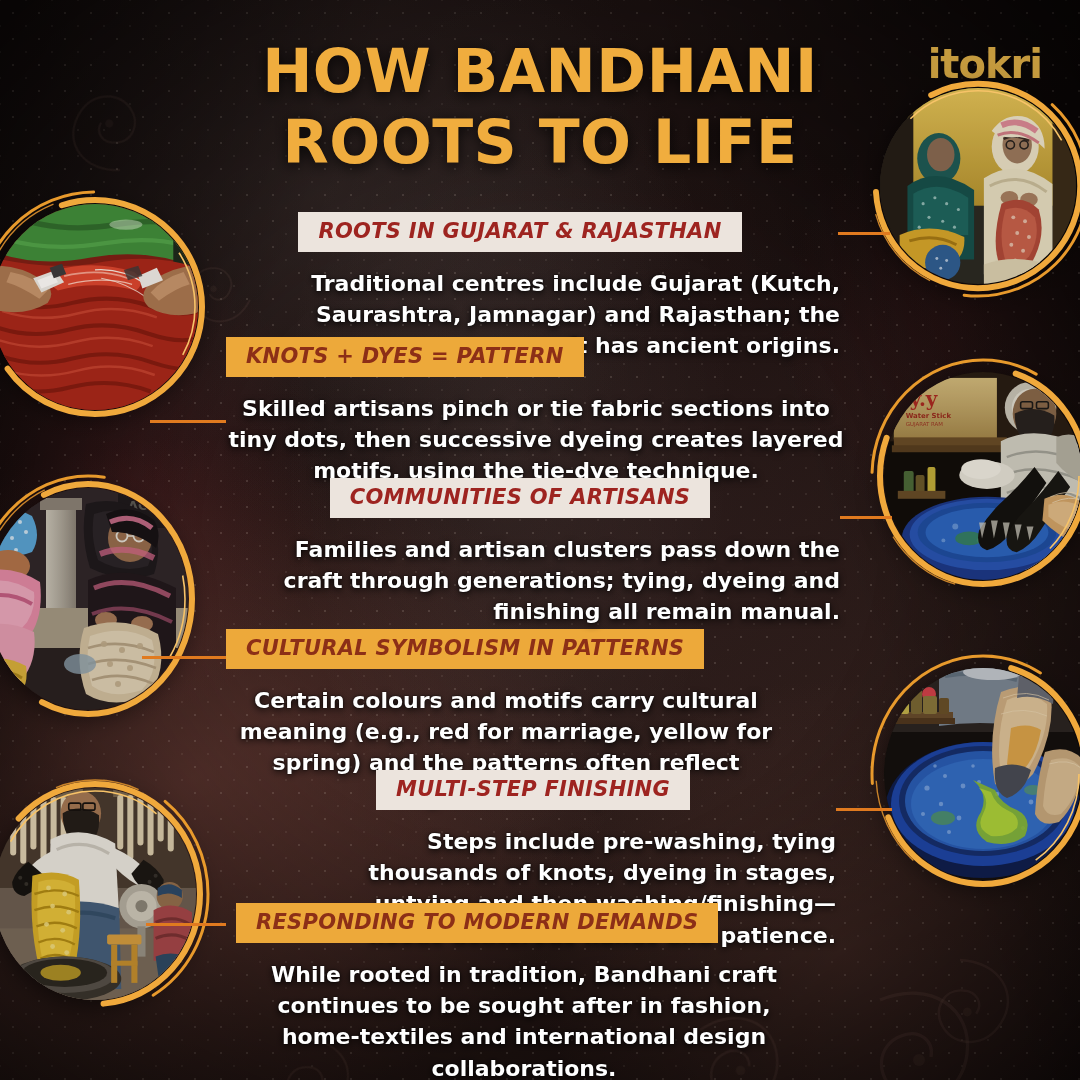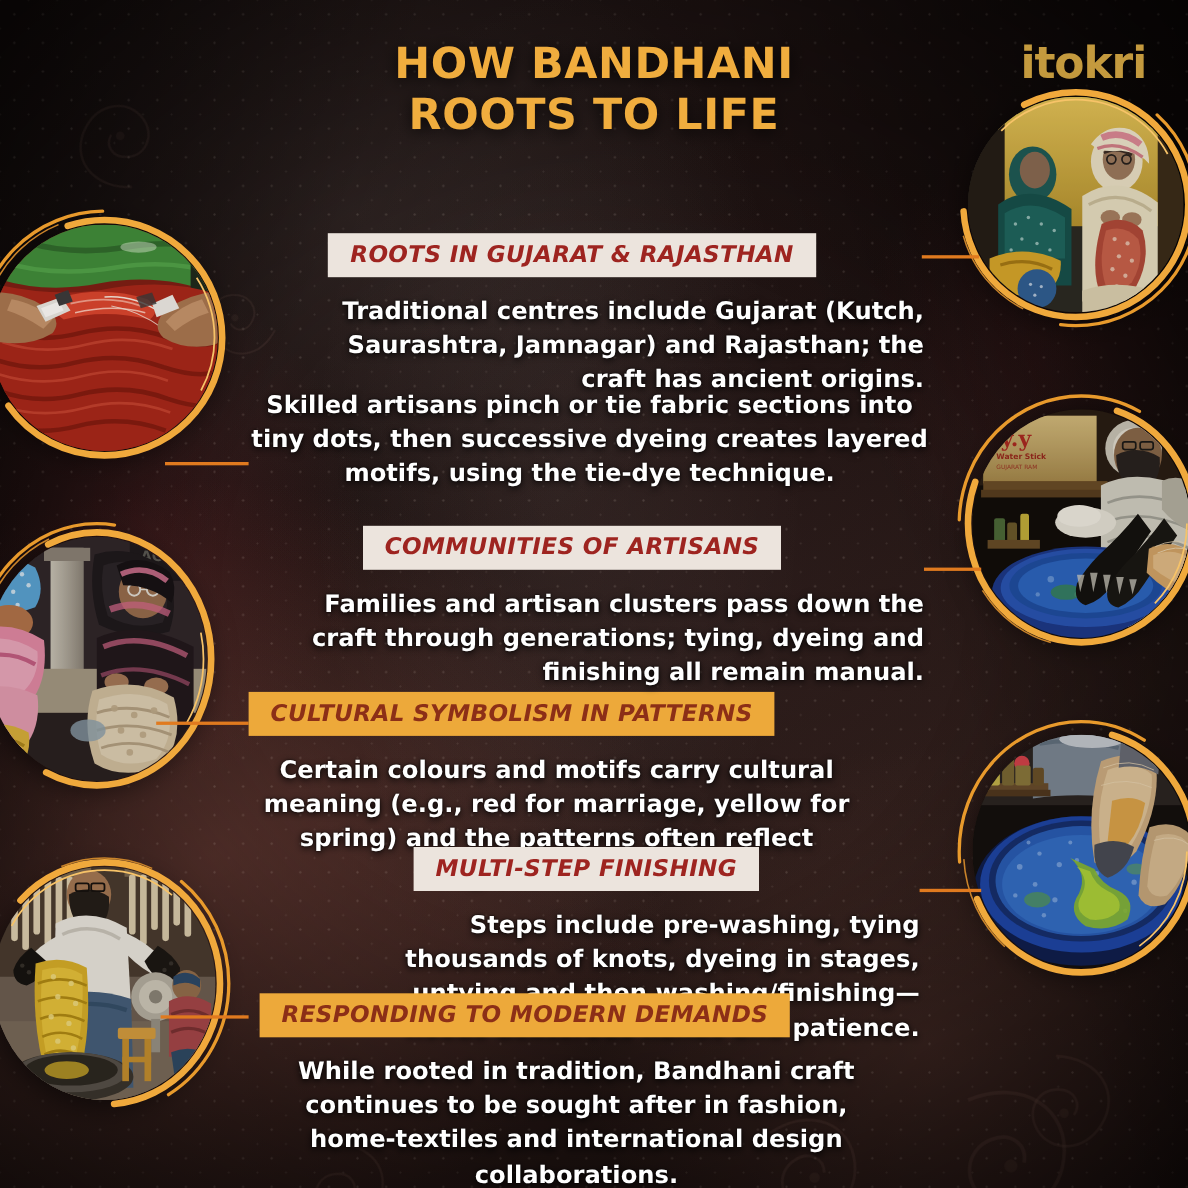--- a/index.html
+++ b/index.html
@@ -54,21 +54,21 @@
   .bg-vignette {
     position: absolute; inset: 0;
     background: radial-gradient(ellipse 78% 72% at 50% 50%, rgba(0,0,0,0) 40%, rgba(0,0,0,0.55) 100%);
   }
 
   
   .logo {
     position: absolute;
     right: 38px; top: 38px;
     width: 120px; height: 52px;
-    display: flex; justify-content: flex-end;
+    display: flex; align-items: center; justify-content: flex-end;
   }
   .logo-text {
     font-family: "DejaVu Sans", sans-serif;
     font-size: 40px;
     font-weight: bold;
     letter-spacing: -1px;
     color: #c49a3e;
     line-height: 1;
     position: relative;
   }
@@ -82,21 +82,21 @@
   }
 
   
   .title {
     position: absolute;
     left: 0; right: 0; top: 36px;
     text-align: center;
     color: #f0ad3e;
     font-family: "DejaVu Sans", sans-serif;
     font-weight: bold;
-    font-size: 39px;
+    font-size: 60px;
     line-height: 1.18;
     letter-spacing: 0.5px;
     text-shadow: 0 3px 14px rgba(0,0,0,0.75);
     z-index: 14;
     padding: 0 150px;
   }
 
   
   .photo {
     position: absolute;
@@ -689,20 +689,23 @@
   <div class="connector" style="left:146px; top:923px; width:80px;"></div>
 
   <div class="section" style="left:200px; top:212px; width:640px;">
     <div class="head-right">
       <div class="sec-head cream">ROOTS IN GUJARAT &amp; RAJASTHAN</div>
     </div>
     <div class="sec-body align-right" style="padding-left:80px;">Traditional centres include Gujarat (Kutch, Saurashtra, Jamnagar) and Rajasthan; the craft has ancient origins.</div>
   </div>
 
   <div class="section" style="left:226px; top:337px; width:620px;">
+    <div class="head-left">
+      <div class="sec-head amber">KNOTS + DYES = PATTERN</div>
+    </div>
     <div class="sec-body align-left" style="width:620px;">Skilled artisans pinch or tie fabric sections into tiny dots, then successive dyeing creates layered motifs, using the tie-dye technique.</div>
   </div>
 
   <div class="section" style="left:226px; top:629px; width:620px;">
     <div class="head-left">
       <div class="sec-head amber">CULTURAL SYMBOLISM IN PATTERNS</div>
     </div>
     <div class="sec-body align-left" style="width:560px;">Certain colours and motifs carry cultural meaning (e.g., red for marriage, yellow for spring) and the patterns often reflect regional identity.</div>
   </div>
 

